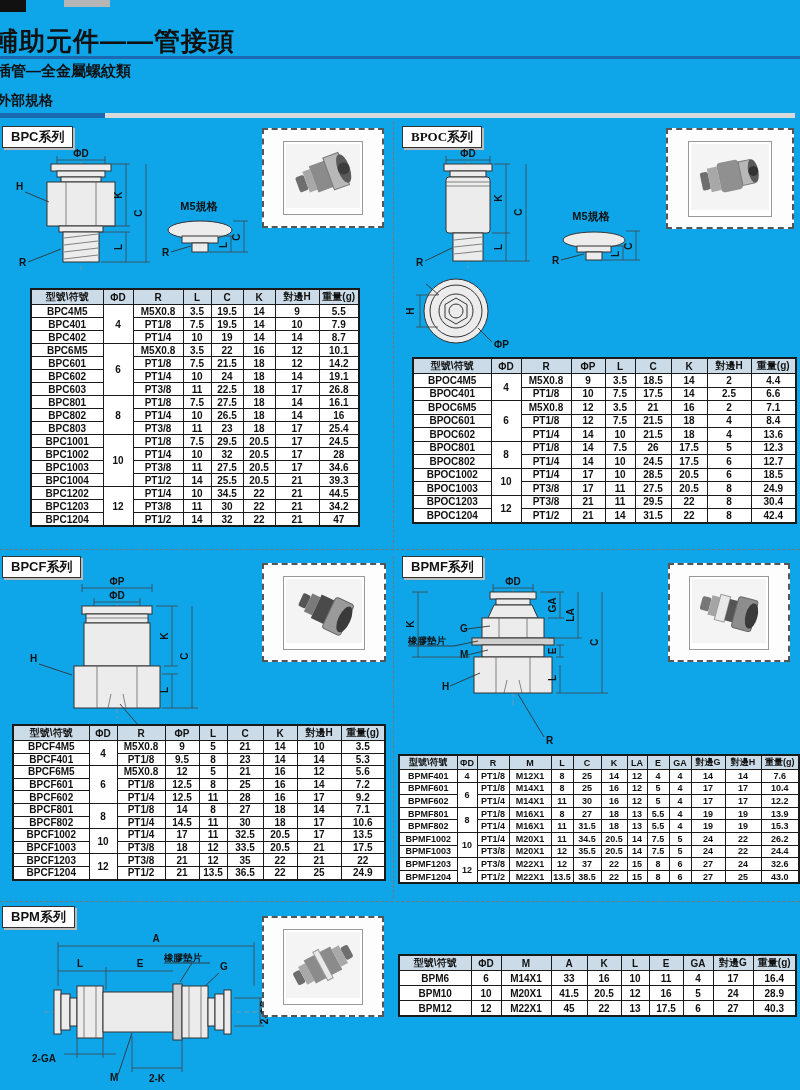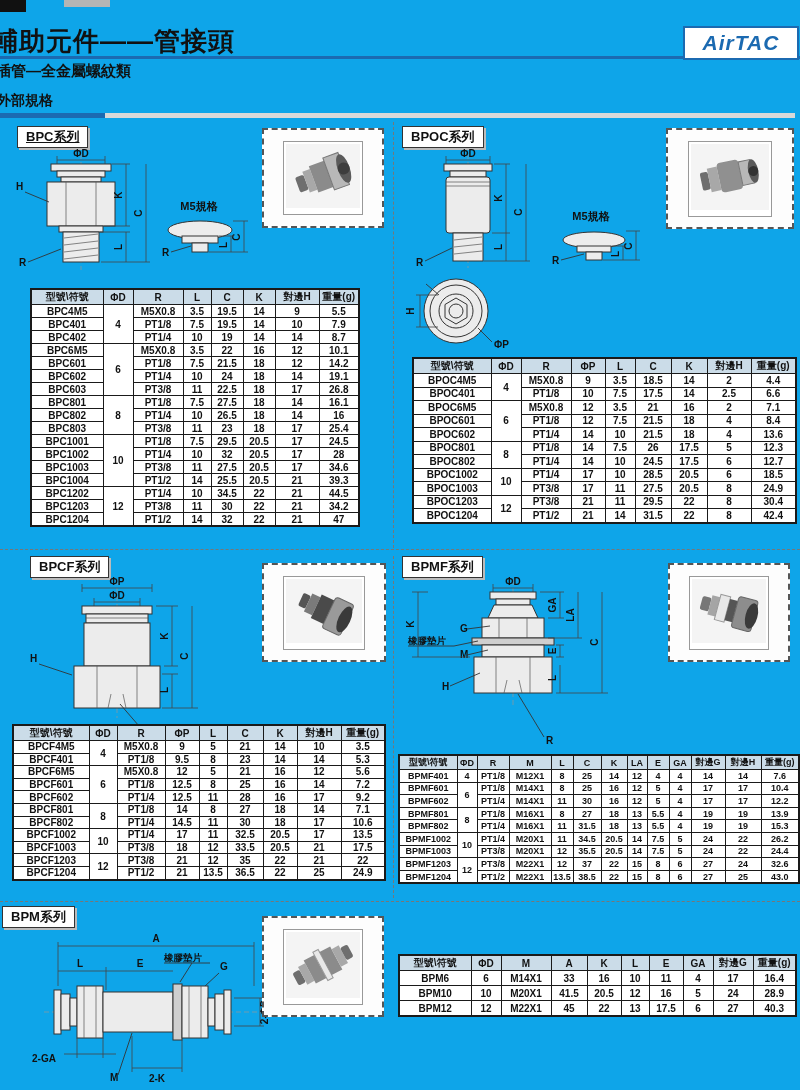--- a/index.html
+++ b/index.html
@@ -48,32 +48,31 @@
 </style>
 </head>
 <body>
 
 <div class="page">
 
   <div class="abs corner-mark" style="left:0;top:0;width:26px;height:12px;"></div>
   <div class="abs corner-mark2" style="left:64px;top:0;width:46px;height:7px;"></div>
   <div class="abs page-title" style="left:-8px;top:24px;">輔助元件——管接頭</div>
   <div class="abs title-rule" style="left:0;top:56px;"></div>
-  <div class="abs logo-box" style="left:683px;top:26px;">AirTAC</div>
   <div class="abs subtitle" style="left:-4px;top:62px;">插管—全金屬螺紋類</div>
   <div class="abs section-heading" style="left:-3px;top:92px;">外部規格</div>
   <div class="abs bar-blue" style="left:0;top:113px;width:105px;"></div>
   <div class="abs bar-gray" style="left:105px;top:113px;width:690px;"></div>
 
   <div class="abs vdash" style="left:393px;top:122px;height:426px;"></div>
   <div class="abs hdash" style="left:0;top:549px;width:800px;"></div>
   <div class="abs vdash" style="left:393px;top:556px;height:342px;"></div>
   <div class="abs hdash" style="left:0;top:901px;width:800px;"></div>
 
-  <div class="abs series-label" style="left:17px;top:126px;text-decoration:underline;">BPC系列</div>
+  <div class="abs series-label" style="left:2px;top:126px;">BPC系列</div>
 
   <svg class="abs" style="left:4px;top:148px;" width="255" height="140" viewBox="0 0 255 140">
     <line class="cl" x1="77" y1="6" x2="77" y2="122"></line>
     <rect class="part" x="47" y="16" width="60" height="7"></rect>
     <rect class="part" x="53" y="23" width="48" height="6"></rect>
     <rect class="part" x="57" y="29" width="40" height="5"></rect>
     <rect class="part" x="43" y="34" width="68" height="44"></rect>
     <line class="hatch" x1="62" y1="34" x2="62" y2="78"></line>
       <line class="hatch" x1="92" y1="34" x2="92" y2="78"></line>
     <rect class="part" x="55" y="78" width="44" height="6"></rect>
@@ -309,21 +308,21 @@
           <td>PT1/2</td>
           <td>14</td>
           <td>32</td>
           <td>22</td>
           <td>21</td>
           <td>47</td>
         </tr>
       </tbody>
     </table>
 
-  <div class="abs series-label" style="left:402px;top:126px;">BPOC系列</div>
+  <div class="abs series-label" style="left:402px;top:126px;font-family:Liberation Serif, serif;">BPOC系列</div>
 
   <svg class="abs" style="left:398px;top:148px;" width="265" height="205" viewBox="0 0 265 205">
     <line class="cl" x1="70" y1="6" x2="70" y2="120"></line>
     <rect class="part" x="46" y="16" width="48" height="7"></rect>
     <rect class="part" x="52" y="23" width="36" height="6"></rect>
     <rect class="part" x="48" y="29" width="44" height="56" rx="3"></rect>
     <line class="hatch" x1="48" y1="34" x2="92" y2="34"></line>
       <line class="hatch" x1="48" y1="38" x2="92" y2="38"></line>
     <rect class="part" x="55" y="85" width="30" height="28"></rect>
     <line class="hatch" x1="56" y1="92" x2="84" y2="89"></line>
@@ -524,21 +523,21 @@
           <td>21</td>
           <td>14</td>
           <td>31.5</td>
           <td>22</td>
           <td>8</td>
           <td>42.4</td>
         </tr>
       </tbody>
     </table>
 
-  <div class="abs series-label" style="left:2px;top:556px;margin-left:28px;">BPCF系列</div>
+  <div class="abs series-label" style="left:2px;top:556px;">BPCF系列</div>
 
   <svg class="abs" style="left:22px;top:576px;" width="235" height="165" viewBox="0 0 235 165">
     <line class="cl" x1="95" y1="4" x2="95" y2="142"></line>
     <text x="95" y="9" text-anchor="middle">ΦP</text>
     <line class="dim" x1="60" y1="12" x2="130" y2="12"></line>
       <line class="dim" x1="60" y1="8" x2="60" y2="16"></line>
       <line class="dim" x1="130" y1="8" x2="130" y2="16"></line>
     <text x="95" y="23" text-anchor="middle">ΦD</text>
     <line class="dim" x1="72" y1="26" x2="118" y2="26"></line>
       <line class="dim" x1="72" y1="22" x2="72" y2="30"></line>

